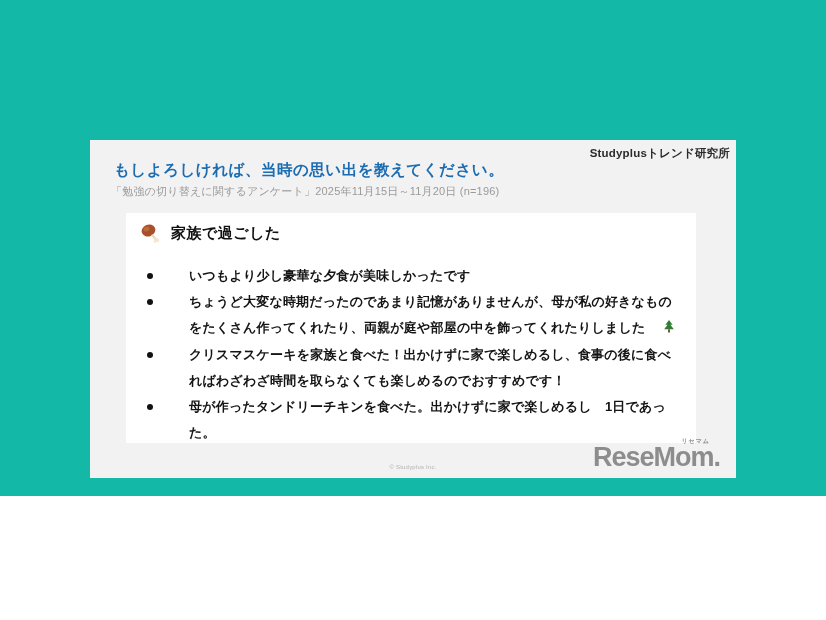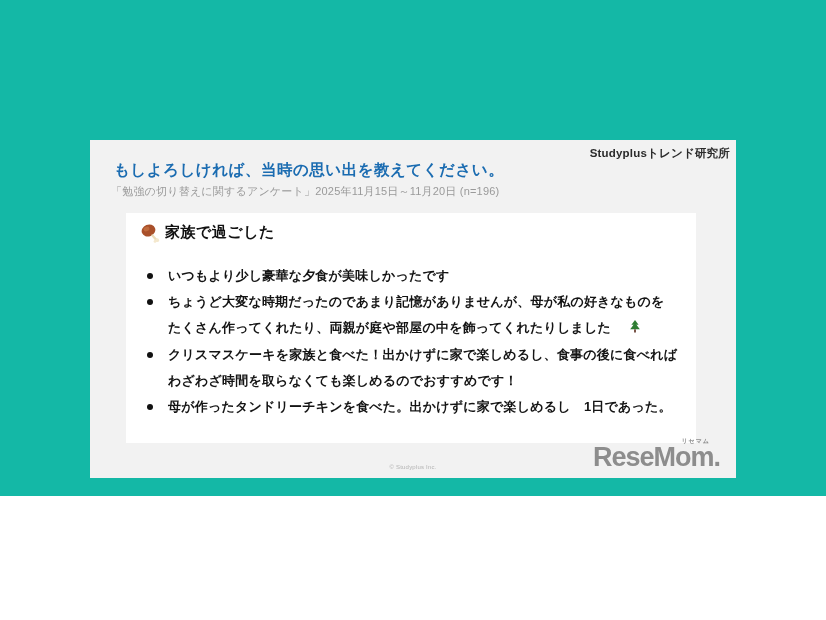--- a/index.html
+++ b/index.html
@@ -22,26 +22,26 @@
   }
   .subtitle {
     position:absolute; left:21px; top:44px;
     font-size:11px; color:#9a9a9a; letter-spacing:0.2px; white-space:nowrap;
   }
   .card {
     position:absolute; left:36px; top:73px; width:570px; height:230px;
     background:#ffffff; box-sizing:border-box; padding:8px 14px 0 14px;
   }
   .card-heading {
-    display:flex; align-items:flex-start; gap:5px; margin:2px 0 15px 0;
+    display:flex; align-items:center; gap:11px; margin:2px 0 15px 0;
     font-size:15px; font-weight:700; color:#111111; letter-spacing:0.5px;
   }
   .drumstick { width:20px; height:20px; flex:0 0 20px; }
   .bullets { list-style:none; margin:20px 0 0 0; padding:0 4px 0 4px; }
-  .bullets li { display:flex; }
+  .bullets li { display:flex;gap:21px; }
   .bullet-dot { flex:0 0 24px; position:relative; }
   .bullet-dot::after {
     content:""; position:absolute; left:3px; top:10px;
     width:6px; height:6px; border-radius:50%; background:#111111;
   }
   .bullet-text {
     flex:1; font-size:13px; font-weight:700; color:#141414;
     line-height:26px; letter-spacing:0.2px;
   }
   .tree { display:inline-block; margin-left:18px; vertical-align:-1px; }

